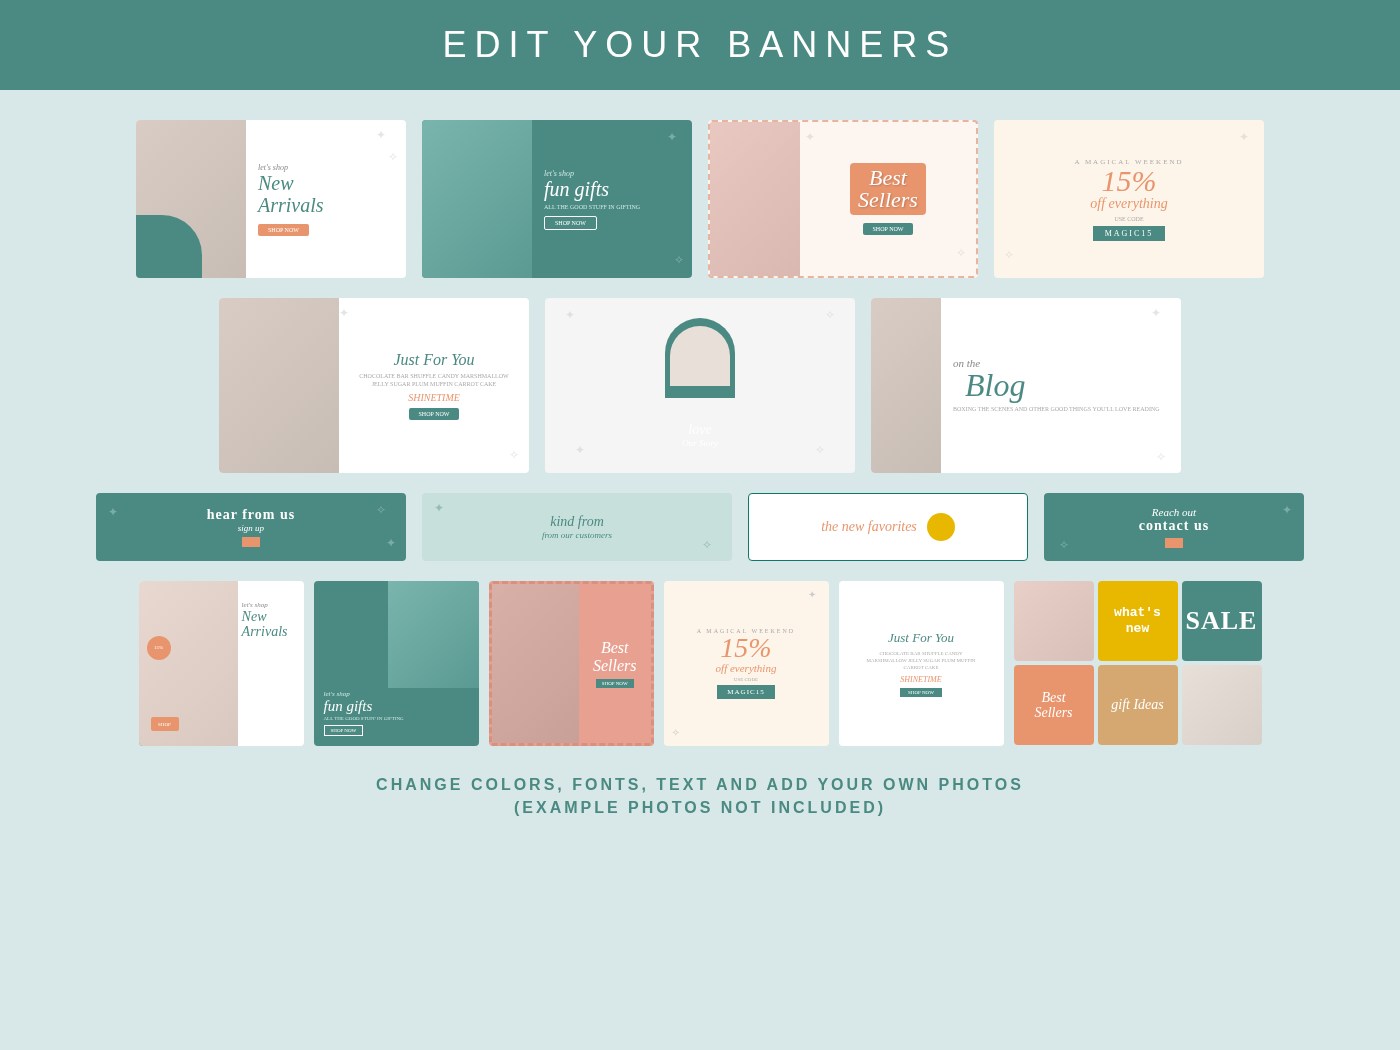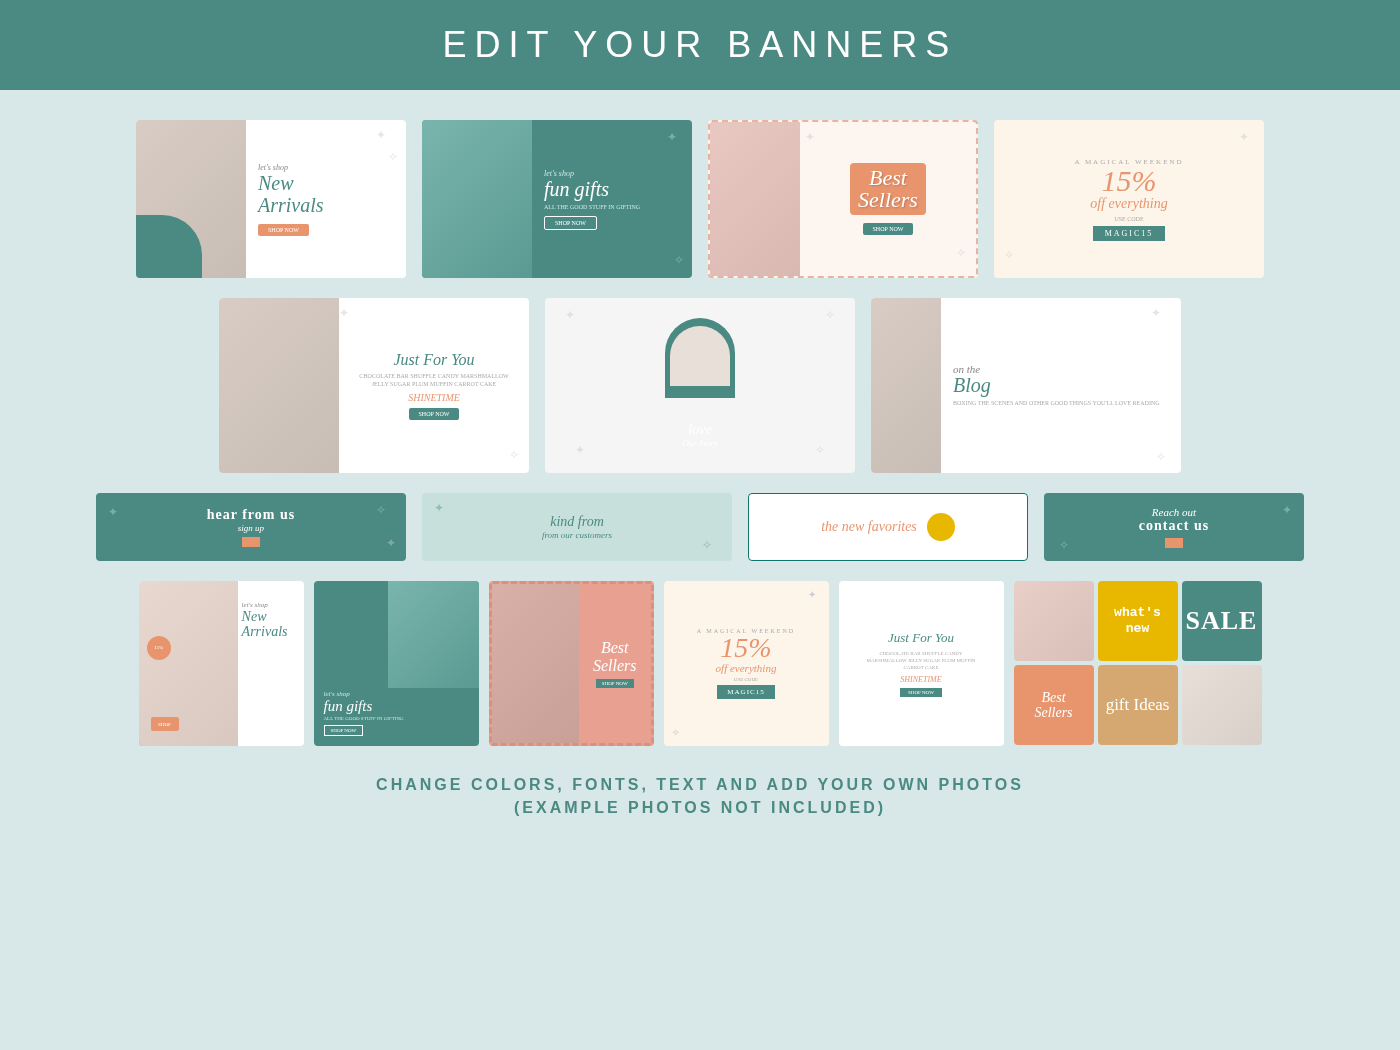--- a/index.html
+++ b/index.html
@@ -436,24 +436,25 @@
       display: flex;
       flex-direction: column;
       justify-content: center;
     }
     .b7-on {
       font-size: 11px;
       color: #888;
       font-style: italic;
     }
     .b7-blog {
-      font-size: 20px;
+      font-size: 32px;
       color: #4a8a82;
       font-style: italic;
       line-height: 1;
+      margin-left: 12px;
     }
     .b7-sub {
       font-size: 6px;
       color: #aaa;
       margin-top: 4px;
       line-height: 1.4;
     }
 
     
     .strip-teal {
@@ -803,21 +804,21 @@
 
       <div class="banner sq-sale">
         <div class="sq-text-big-white">SALE</div>
       </div>
 
       <div class="banner" style="background:#e8956d;display:flex;align-items:center;justify-content:center;">
         <div style="font-size:14px;color:white;font-style:italic;text-align:center;line-height:1.1;">Best<br>Sellers</div>
       </div>
 
       <div class="banner" style="background:#d4a870;display:flex;align-items:center;justify-content:center;">
-        <div style="font-size:17px;color:white;text-align:center;line-height:1.2;">gift
+        <div style="font-size:14px;color:white;font-style:italic;text-align:center;line-height:1.2;">gift
 Ideas</div>
       </div>
 
       <div class="banner mini-photo" style="background:linear-gradient(135deg,#e8e0d8,#d8d0c8);"></div>
 
     </div>
 
   </div>
 
   <div class="footer">

